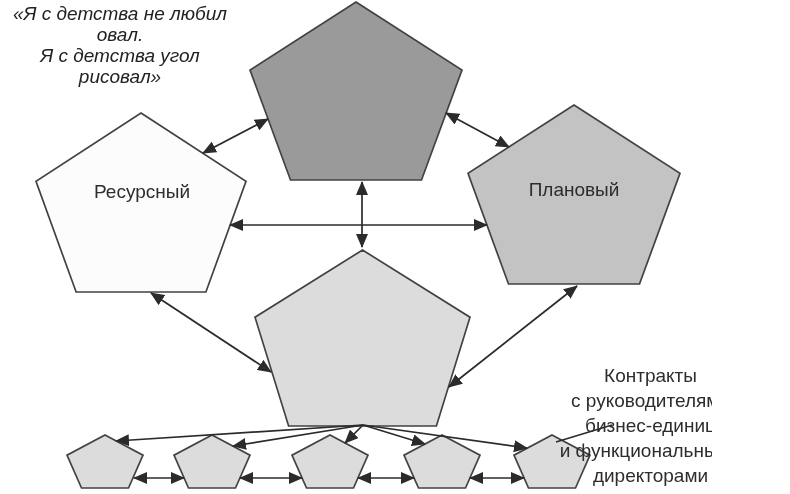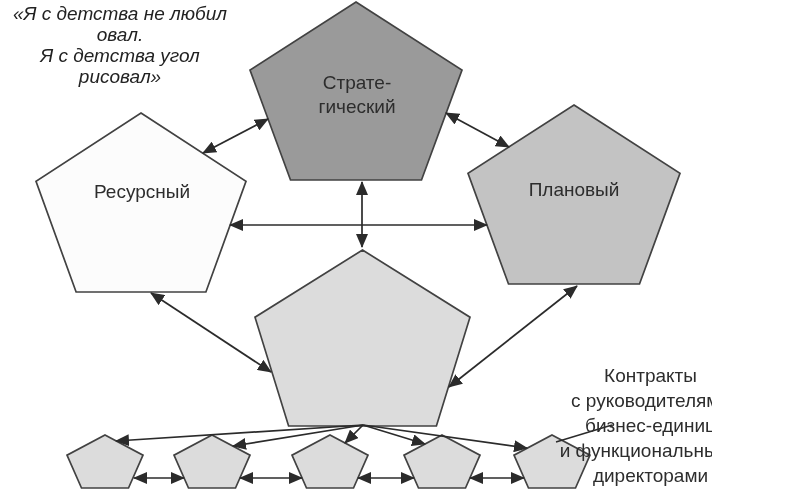--- a/index.html
+++ b/index.html
@@ -70,22 +70,20 @@
     <line x1="240" y1="478" x2="302" y2="478" class="arrow" marker-start="url(#ahStart)" marker-end="url(#ahEnd)"></line>
     <line x1="358" y1="478" x2="414" y2="478" class="arrow" marker-start="url(#ahStart)" marker-end="url(#ahEnd)"></line>
     <line x1="470" y1="478" x2="524" y2="478" class="arrow" marker-start="url(#ahStart)" marker-end="url(#ahEnd)"></line>
 
     <line x1="612" y1="425" x2="556" y2="442" class="leader"></line>
   </svg>
 
   <div class="quote">«Я с детства не любил овал.
 Я с детства угол рисовал»</div>
 
-  <div class="label" style="left:357px; top:71px;">Страте-
-гический</div>
 
   <div class="label" style="left:574px; top:178px;">Плановый</div>
 
   <div class="label" style="left:142px; top:180px;">Ресурсный</div>
 
 
   <div class="caption">Контракты
 с руководителями
 бизнес-единиц
 и функциональными

